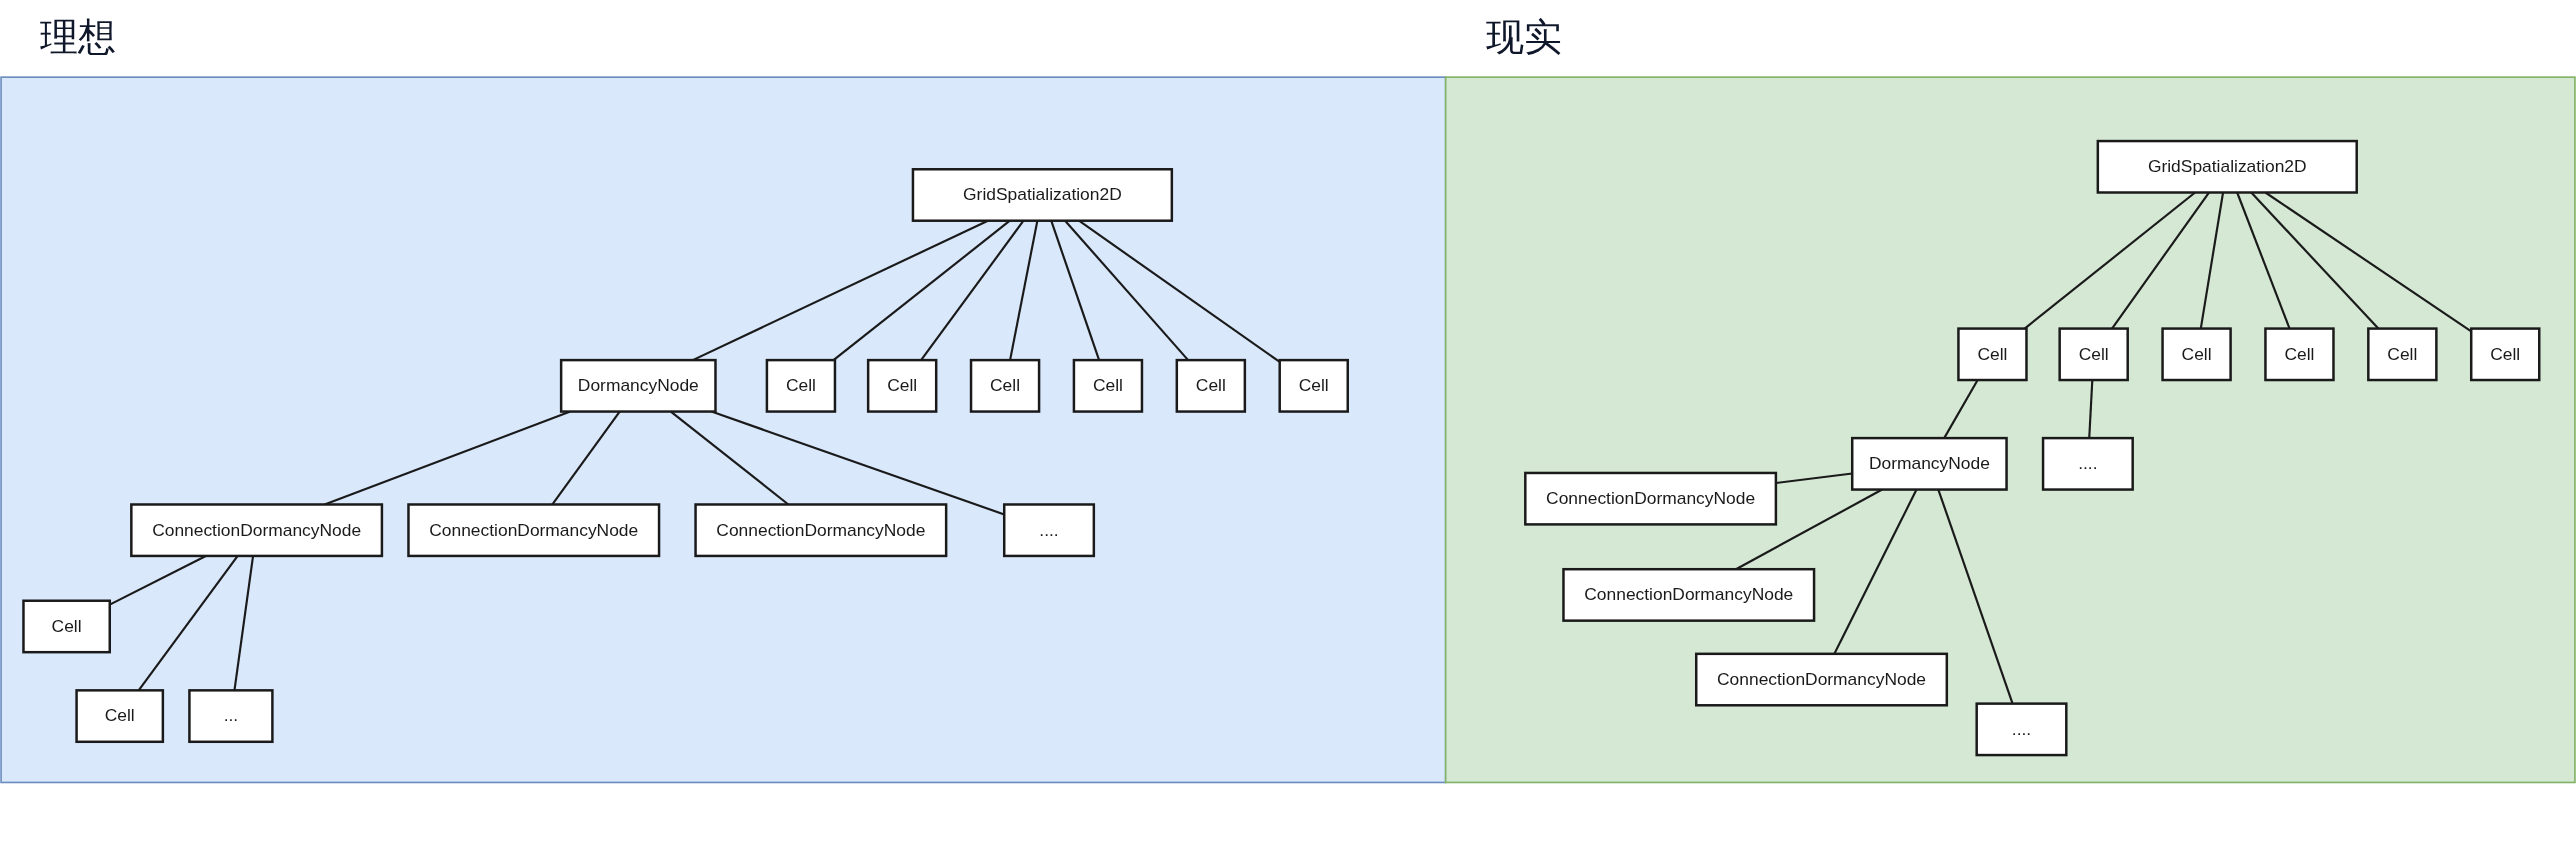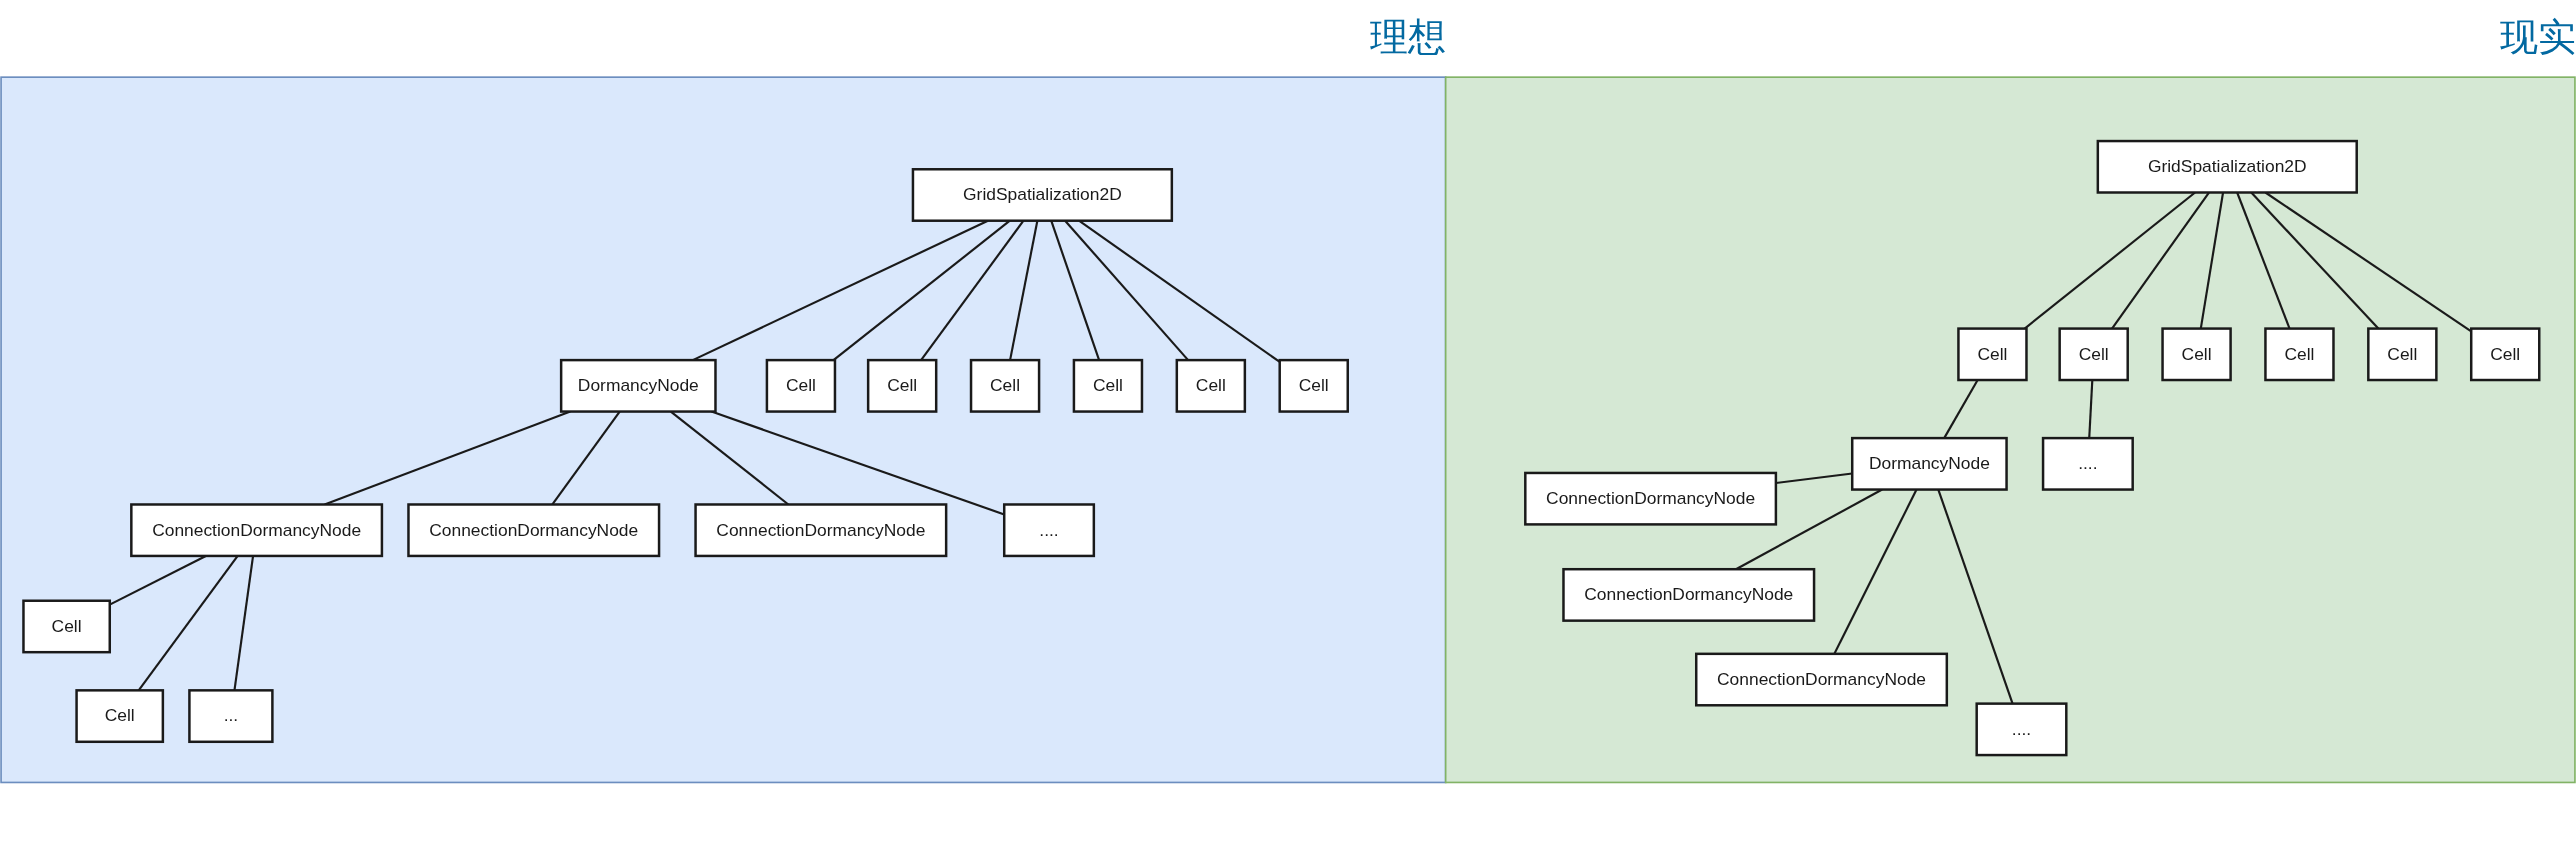--- a/index.html
+++ b/index.html
@@ -14,26 +14,27 @@
     overflow: hidden;
   }
   #stage {
     position: relative;
     width: 2576px;
     height: 848px;
     background: #ffffff;
   }
   .panel-title {
     position: absolute;
-    text-align: right;
+    text-align: left;
     font-size: 38px;
-    color: #0369a1;
+    color: #0f172a;
     font-family: "DejaVu Sans", "Liberation Sans", sans-serif;
     line-height: 1;
     white-space: nowrap;
+    padding-left: 40px;
   }
   #title-left  { left: 0;      top: 18px; width: 1446px; }
   #title-right { left: 1446px; top: 18px; width: 1130px; }
 
   svg.diagram {
     position: absolute;
     left: 0; top: 0;
     width: 2576px;
     height: 848px;
   }

